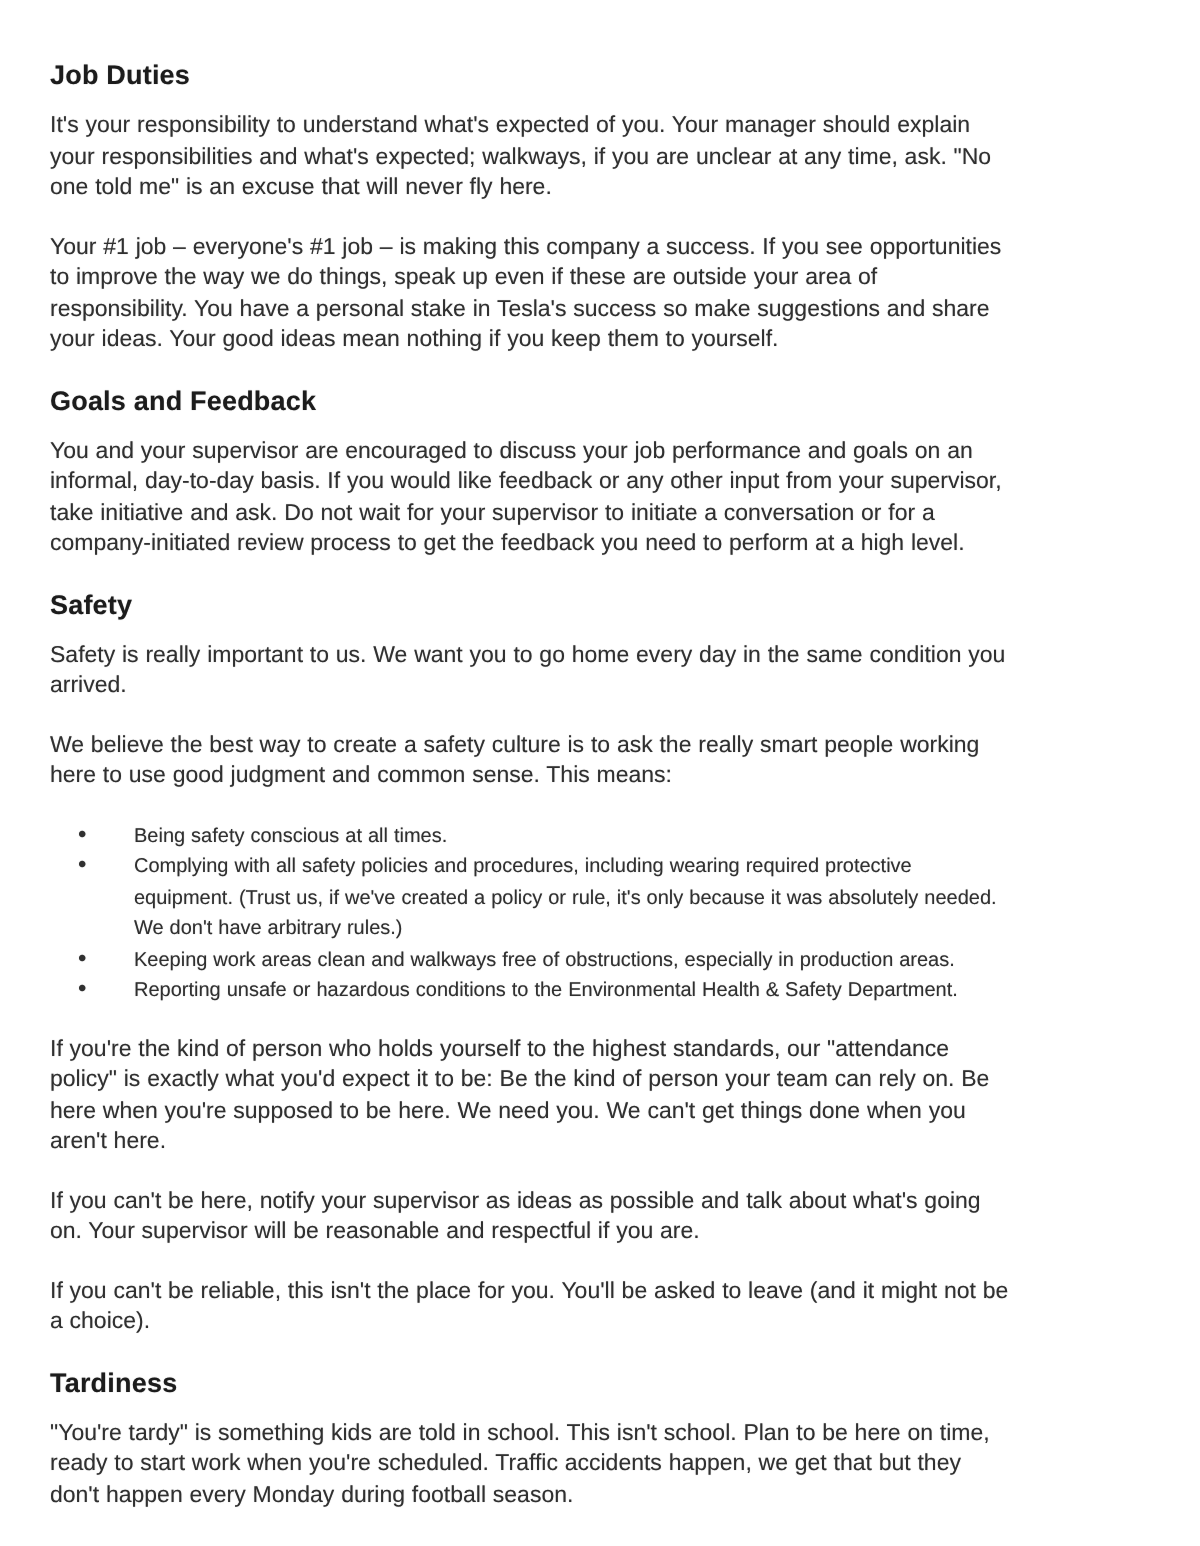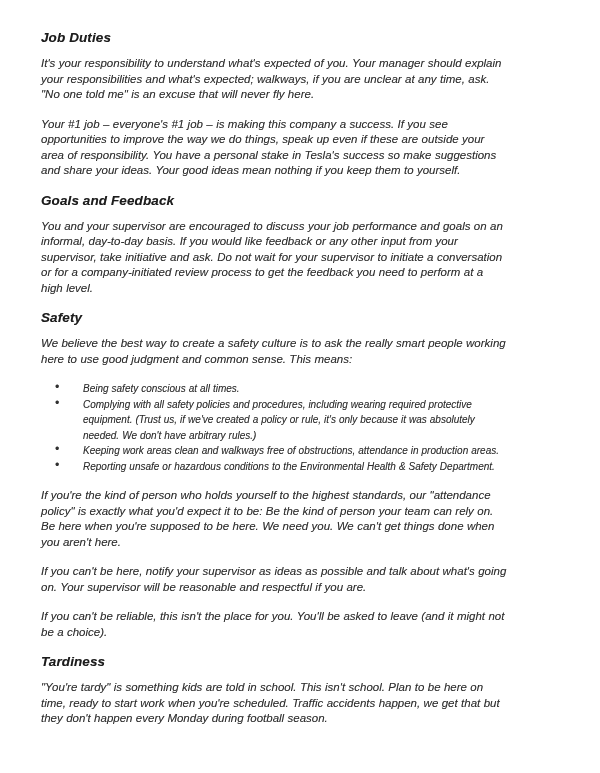--- a/index.html
+++ b/index.html
@@ -10,24 +10,23 @@
   body {
     width: 600px;
     height: 773px;
     overflow: hidden;
     font-family: "Liberation Sans", "DejaVu Sans", sans-serif;
   }
   .page {
     box-sizing: border-box;
     width: 532px;
     height: 773px;
-    padding: 30px 25px 0 41px;
+    padding: 30px 25px 0 25px;
     background: var(--bg, #ffffff);
     color: var(--text, #303030);
-    font-style: italic;
   }
   .section-heading {
     font-size: 13.5px;
     line-height: 15px;
     font-weight: bold;
     color: var(--heading, #1c1c1c);
     letter-spacing: 0.1px;
     margin: 12px 0 11px 0;
     text-shadow: 0 0 0.5px rgba(30,30,30,0.45);
   }
@@ -77,25 +76,26 @@
         <p class="paragraph">Your #1 job – everyone's #1 job – is making this company a success. If you see opportunities to improve the way we do things, speak up even if these are outside your area of responsibility. You have a personal stake in Tesla's success so make suggestions and share your ideas. Your good ideas mean nothing if you keep them to yourself.</p>
       </section>
 
   <section class="section">
     <h2 class="section-heading">Goals and Feedback</h2>
   <p class="paragraph">You and your supervisor are encouraged to discuss your job performance and goals on an informal, day-to-day basis. If you would like feedback or any other input from your supervisor, take initiative and ask. Do not wait for your supervisor to initiate a conversation or for a company-initiated review process to get the feedback you need to perform at a high level.</p>
       </section>
 
   <section class="section">
     <h2 class="section-heading">Safety</h2>
+  <p class="paragraph">Safety is really important to us. We want you to go home every day in the same condition you arrived.</p>
         <p class="paragraph">We believe the best way to create a safety culture is to ask the really smart people working here to use good judgment and common sense. This means:</p>
         <ul class="bullet-list">
           <li class="bullet-item">Being safety conscious at all times.</li>
           <li class="bullet-item">Complying with all safety policies and procedures, including wearing required protective equipment. (Trust us, if we've created a policy or rule, it's only because it was absolutely needed. We don't have arbitrary rules.)</li>
-          <li class="bullet-item">Keeping work areas clean and walkways free of obstructions, attendance in production areas.</li>
+          <li class="bullet-item">Keeping work areas clean and walkways free of obstructions, especially in production areas.</li>
           <li class="bullet-item">Reporting unsafe or hazardous conditions to the Environmental Health &amp; Safety Department.</li>
         </ul>
       </section>
 
   <section class="section">
   <p class="paragraph">If you're the kind of person who holds yourself to the highest standards, our "attendance policy" is exactly what you'd expect it to be: Be the kind of person your team can rely on. Be here when you're supposed to be here. We need you. We can't get things done when you aren't here.</p>
         <p class="paragraph">If you can't be here, notify your supervisor as ideas as possible and talk about what's going on. Your supervisor will be reasonable and respectful if you are.</p>
         <p class="paragraph">If you can't be reliable, this isn't the place for you. You'll be asked to leave (and it might not be a choice).</p>
       </section>
 

